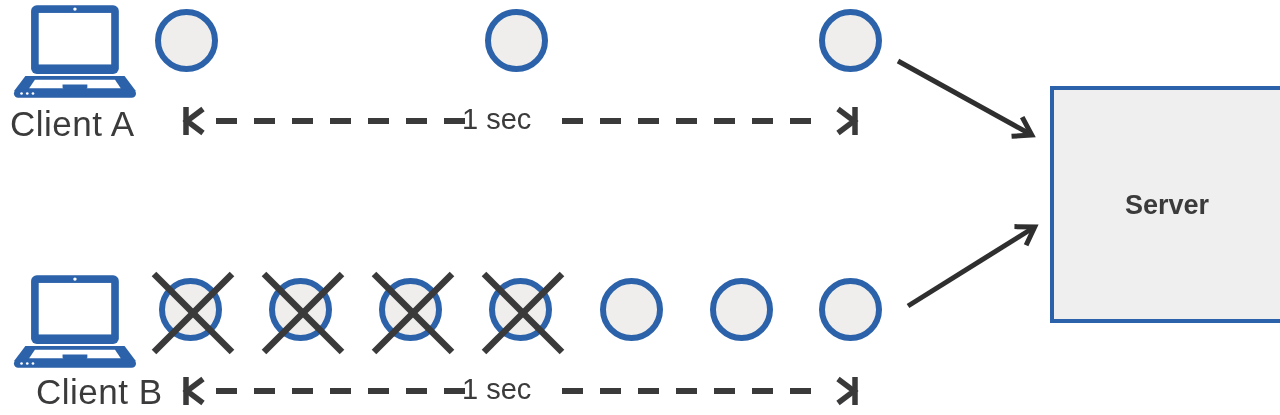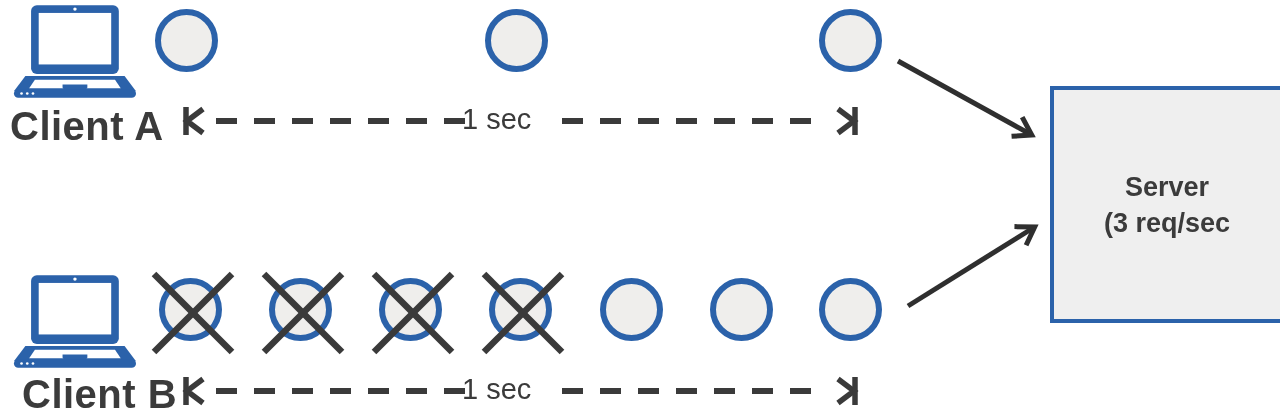--- a/index.html
+++ b/index.html
@@ -9,26 +9,26 @@
     background:#ffffff;
     overflow:hidden;
     font-family:"Liberation Sans", sans-serif;
   }
   .overlay{position:absolute;left:0;top:0;width:1280px;height:415px;pointer-events:none;}
   .laptop{position:absolute;width:124px;height:98px;}
   .laptop-a{left:12px;top:4px;}
   .laptop-b{left:12px;top:274px;}
   .client-label{
     position:absolute;
-    font-size:40px;font-weight:700;letter-spacing:.5px;
+    font-size:35px;font-weight:400;letter-spacing:.5px;
     color:var(--dark-text,#3b3b3b);
     white-space:nowrap;
   }
   .label-a{left:10px;top:104px;}
-  .label-b{left:22px;top:372px;}
+  .label-b{left:36px;top:372px;}
   .requests-row{position:absolute;left:0;width:1280px;height:66px;}
   .row-a{top:9px;}
   .row-b{top:278px;}
   .request{
     position:absolute;top:0;
     width:63px;height:63px;box-sizing:border-box;
     border:6px solid var(--blue,#2b62aa);
     border-radius:50%;
     background:var(--circle-fill,#efeeec);
   }
@@ -153,16 +153,15 @@
 
     <path class="arrow-stroke" d="M898,61 L1030,134" fill="none" stroke="#2f2f2f" stroke-width="5" marker-end="url(#chev)"></path>
     <path class="arrow-stroke" d="M908,306 L1033,228" fill="none" stroke="#2f2f2f" stroke-width="5" marker-end="url(#chev)"></path>
   </svg>
 
   <span class="timeline-label tl-a">1 sec</span>
   <span class="timeline-label tl-b">1 sec</span>
 
   <div class="server-box">
     <div class="server-line">Server</div>
-    <div class="server-line">(3 req/sec</div>
   </div>
 
 </div>
 
 </body></html>

